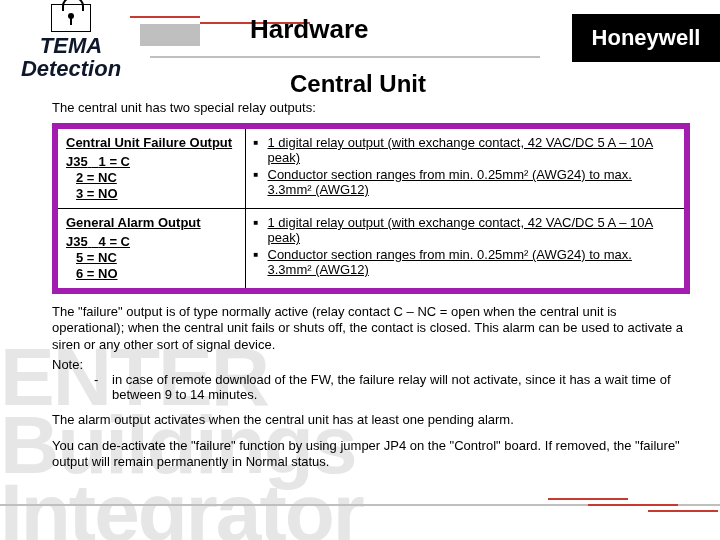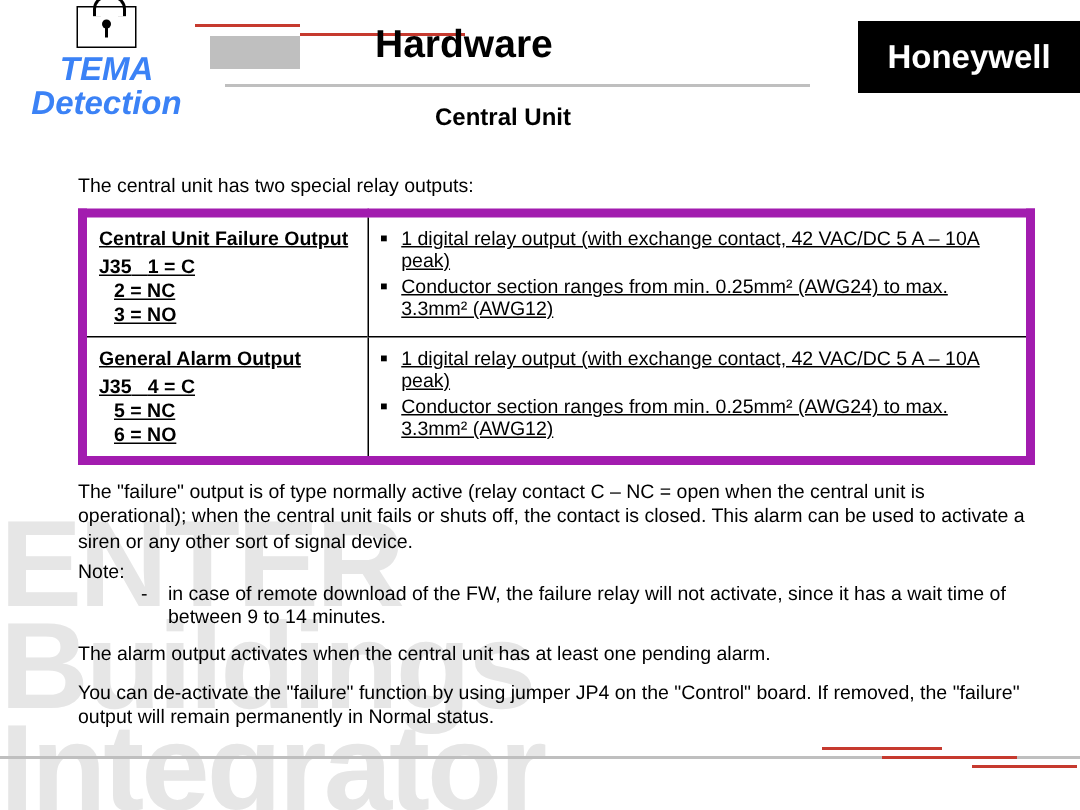--- a/index.html
+++ b/index.html
@@ -21,26 +21,26 @@
 
   .logoBox { position: absolute; right: 0; top: 0; width: 148px; height: 48px; background:#000; display:flex; align-items:center; justify-content:center; }
   .logoText { color:#fff; font-weight:700; font-size:22px; }
 
   
   .badge { position: absolute; left: 6px; top: 0; width: 130px; }
   .lockBox { width: 40px; height: 28px; border:1px solid #000; background:#fff; position:relative; margin: 4px auto 0 auto; }
   .lockBox::before { content:""; position:absolute; left:10px; top:-8px; width:18px; height:12px; border:2px solid #000; border-bottom:none; border-radius:9px 9px 0 0; }
   .lockBox .hole { position:absolute; left:16px; top:8px; width:6px; height:6px; background:#000; border-radius:50%; }
   .lockBox .stem { position:absolute; left:18px; top:12px; width:2px; height:8px; background:#000; }
-  .badge .txt { text-align:center; font-weight:700; font-style: italic; color:#3b82f6; font-size:22px; line-height:1.05; margin-top:2px; }
+  .badge .txt { text-align:center; font-weight:700; font-style: italic; color:#0f172a; font-size:22px; line-height:1.05; margin-top:2px; }
 
-  .subtitle { position:absolute; left: 290px; top: 70px; font-size: 16px; font-weight:700; color:#000; }
+  .subtitle { position:absolute; left: 290px; top: 70px; font-size: 24px; font-weight:700; color:#000; }
 
   
-  .body { position: absolute; left: 52px; top: 116px; right: 30px; font-size: 13px; color:#000; }
+  .body { position: absolute; left: 52px; top: 100px; right: 30px; font-size: 13px; color:#000; }
   .intro { margin-bottom: 8px; }
 
   table { border-collapse: collapse; width: 100%; }
   table.outer { border: 6px solid #a21caf; text-decoration: underline; }
   table.outer td.left { width: 190px; vertical-align: top; padding: 6px 8px; border-right: 1px solid #000; }
   table.outer td.right { vertical-align: top; padding: 4px 8px; }
   table.outer tr + tr td { border-top: 1px solid #000; }
   .hdr { font-weight: 700; }
   .codes { margin-top: 4px; font-weight:700; }
   .codes div { margin: 1px 0 1px 10px; }

